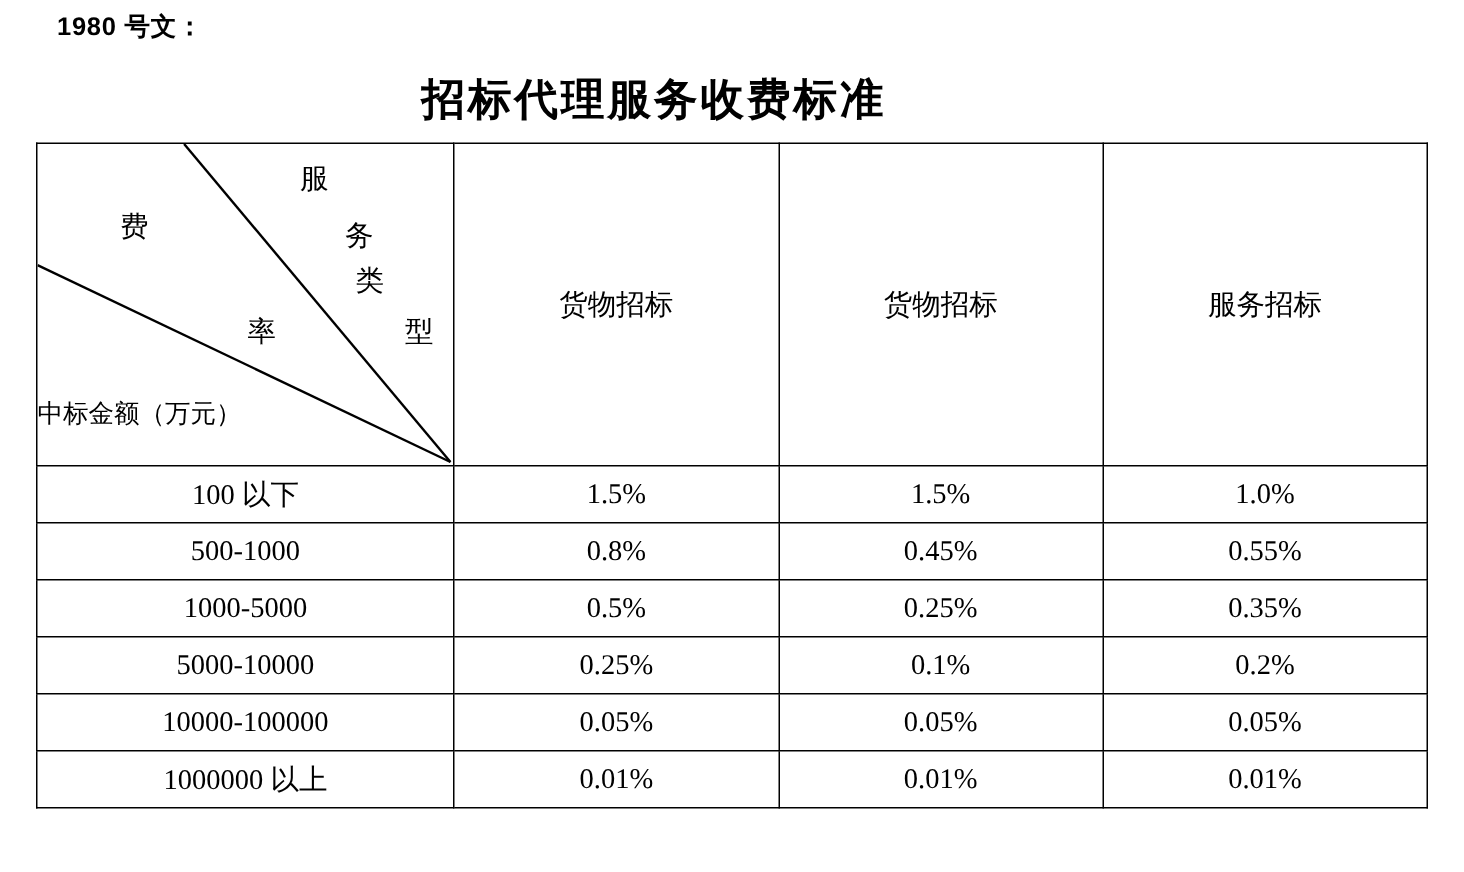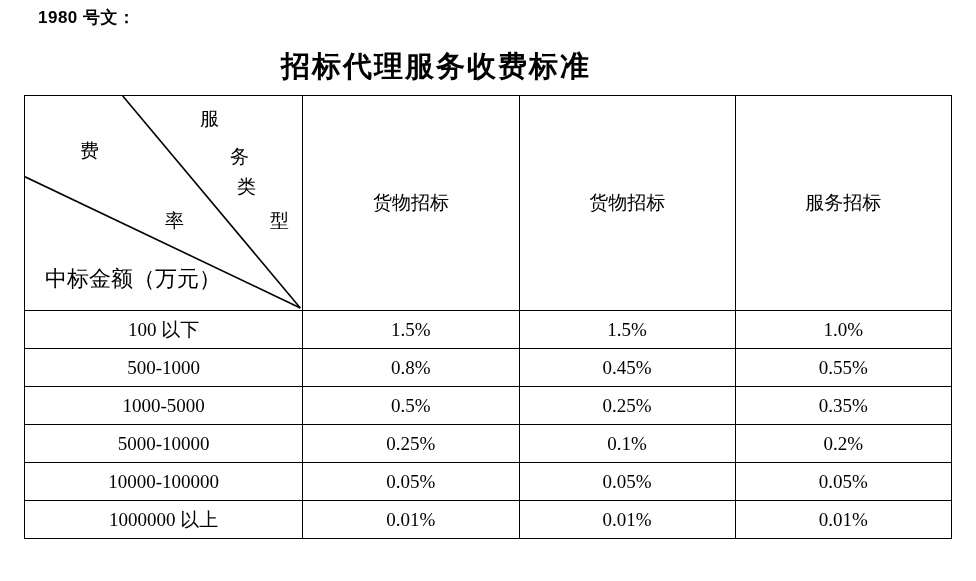--- a/index.html
+++ b/index.html
@@ -75,21 +75,21 @@
     font-size: 19px;
     font-family: "Liberation Serif", serif;
     white-space: nowrap;
   }
   .lbl-fei   { left: 55px;  top: 42px; }
   .lbl-lv    { left: 140px; top: 112px; }
   .lbl-fuwu1 { left: 175px; top: 10px; }
   .lbl-fuwu2 { left: 205px; top: 48px; }
   .lbl-lei   { left: 212px; top: 78px; }
   .lbl-xing  { left: 245px; top: 112px; }
-  .lbl-amount{ left: 20px;  top: 168px; font-size: 22px; }
+  .lbl-amount{ left: 0;  top: 168px; font-size: 17px; }
 
   .type-cell {
     height: 212px;
     font-size: 21px;
   }
   .row-label {
     font-size: 19px;
     height: 35px;
   }
   .row-value {

